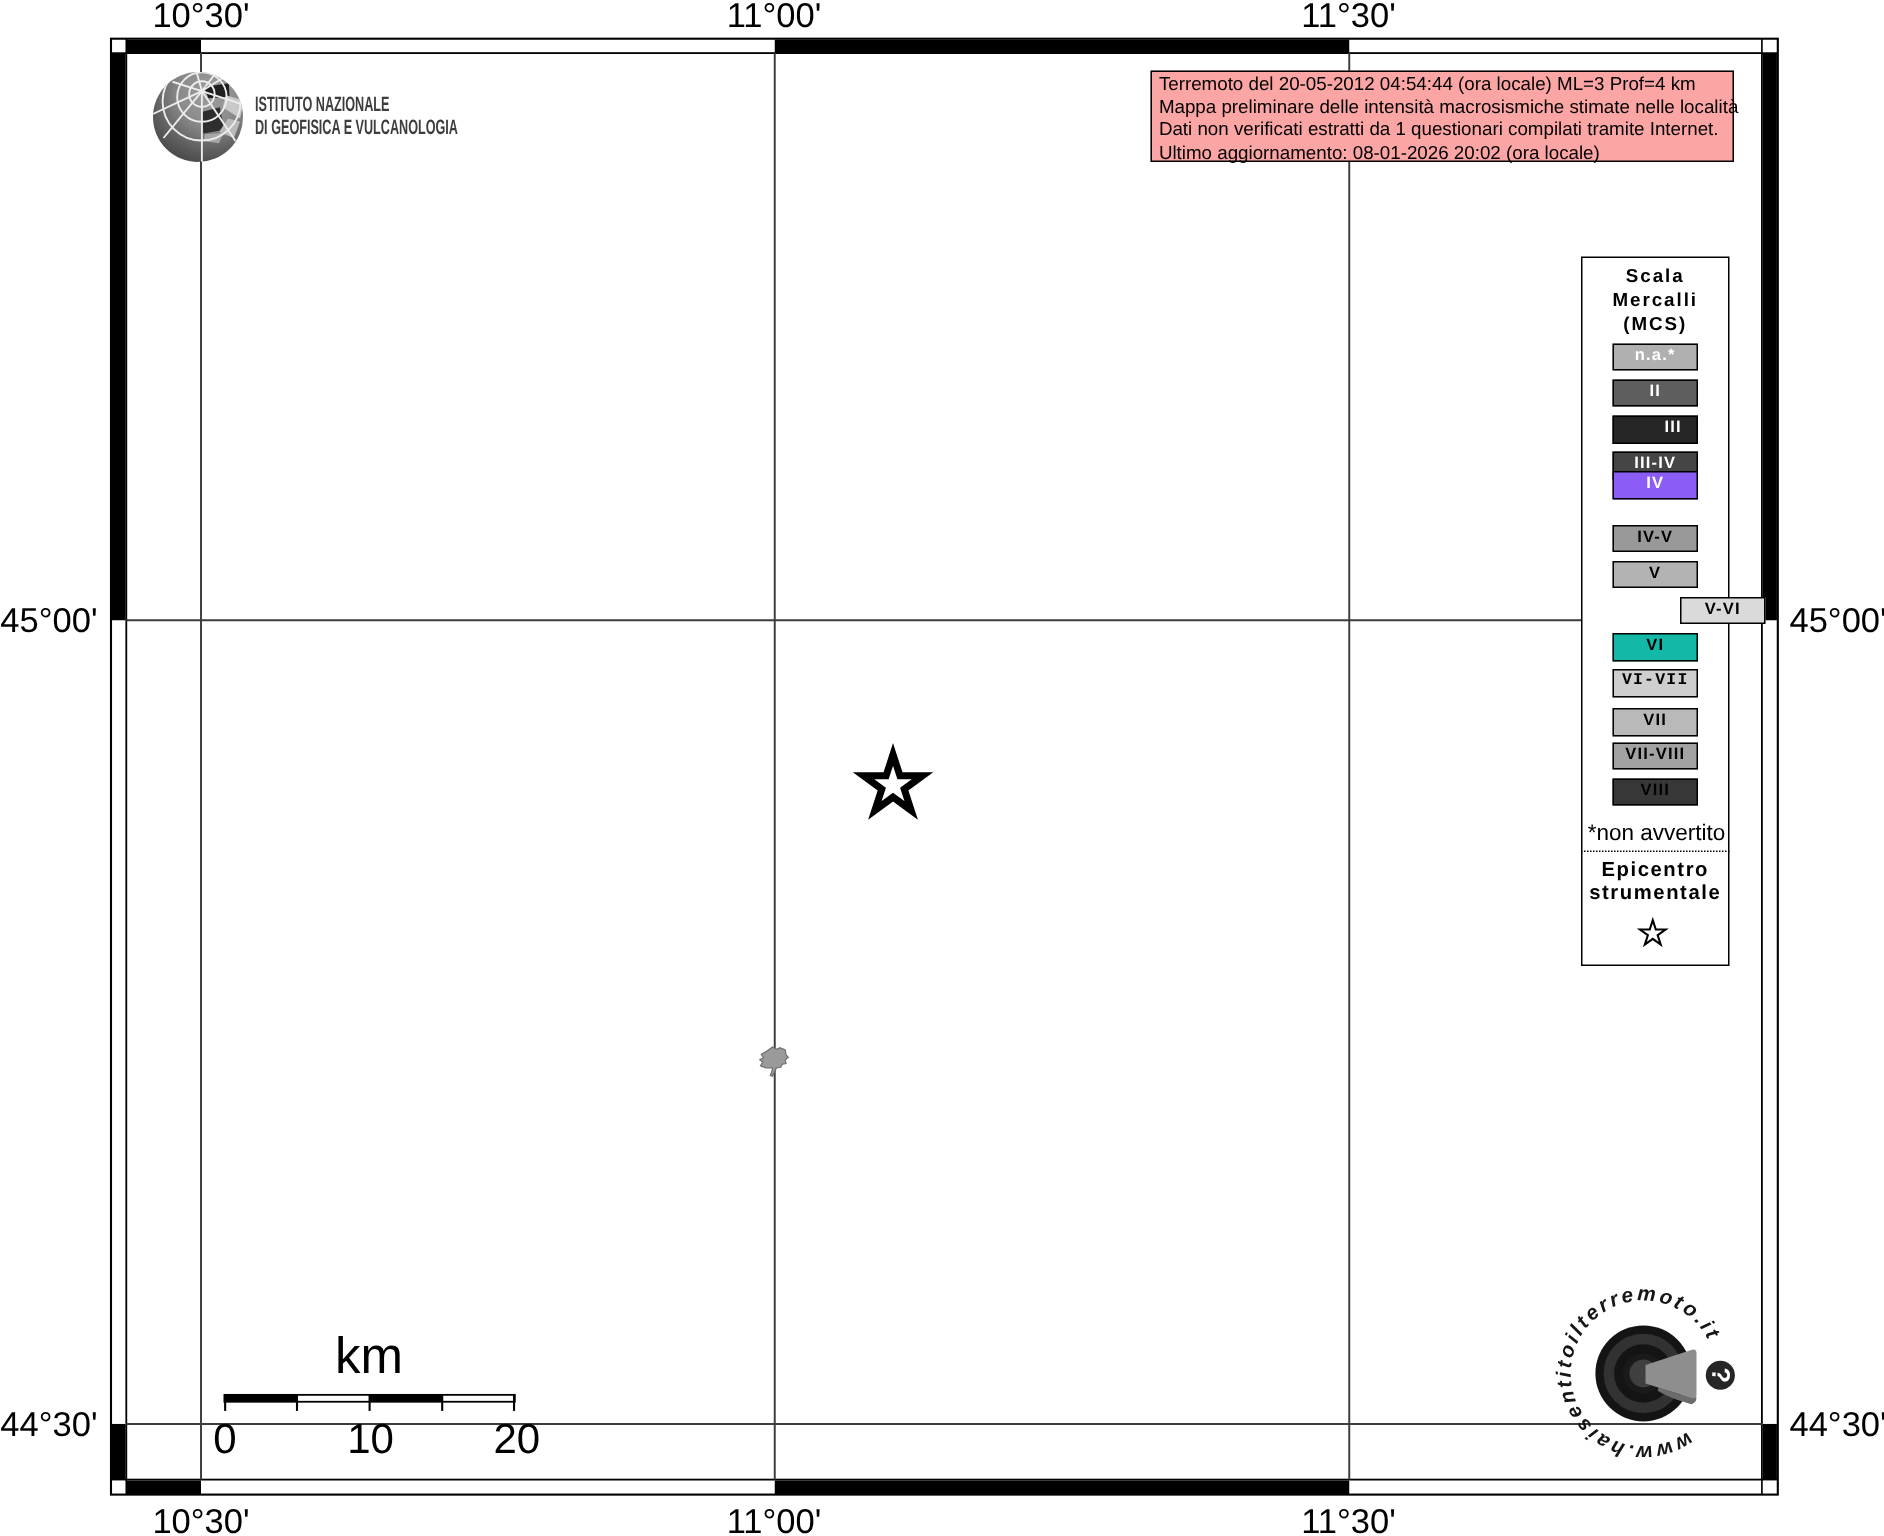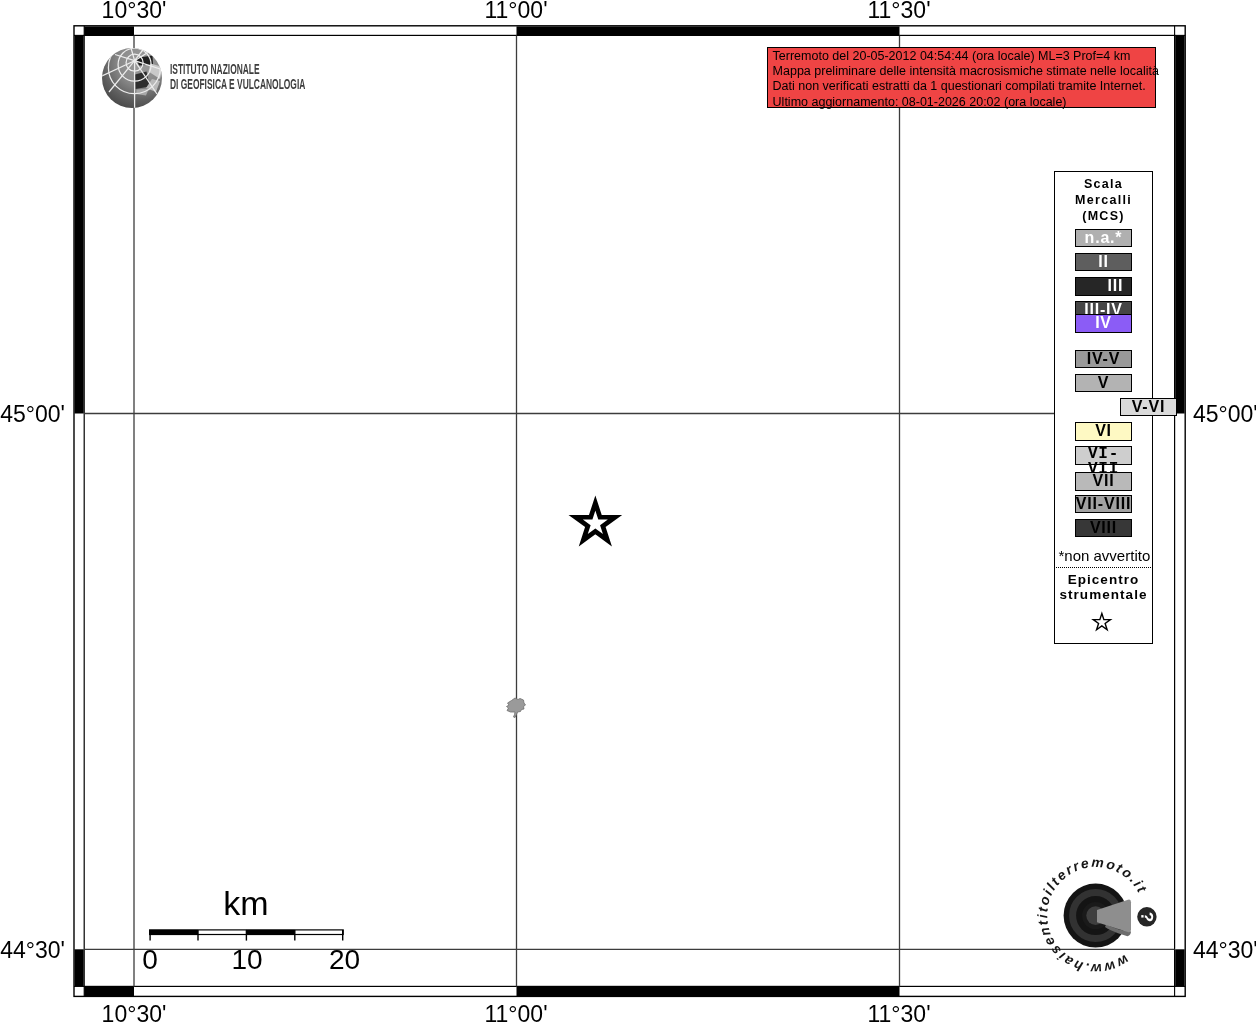--- a/index.html
+++ b/index.html
@@ -1,21 +1,21 @@
 <!DOCTYPE html>
 <html><head>
 <meta charset="utf-8">
 <style>
   html,body{margin:0;padding:0;background:#ffffff;}
   body{width:1256px;height:1024px;position:relative;overflow:hidden;
        font-family:"Liberation Sans", sans-serif;}
   .abs{position:absolute;}
   .axlab{font-size:23px;color:#000;white-space:nowrap;}
   .sw{left:1074.7px;width:57.6px;height:18.6px;border:1.8px solid #000;
-      box-sizing:border-box;font-size:16px;font-weight:bold;letter-spacing:0.8px;
+      box-sizing:border-box;font-size:11px;font-weight:bold;letter-spacing:0.8px;
       text-align:center;line-height:15.2px;}
 </style>
 </head>
 <body>
 
 <svg class="abs" style="left:0;top:0" width="1256" height="1024" viewBox="0 0 1256 1024">
 
   <rect x="74" y="25.8" width="1111.2" height="970.6" fill="none" stroke="#000" stroke-width="1.4"></rect>
 
   <rect x="84.2" y="35.4" width="1090.4" height="951" fill="none" stroke="#000" stroke-width="1.2"></rect>
@@ -179,38 +179,38 @@
 <div class="abs sw" style="top:301.1px;background:#454545;color:#fff;">III-IV</div>
 
 <div class="abs sw" style="top:314px;background:#8b5cf6;color:#fff;">IV</div>
 
 <div class="abs sw" style="top:349.5px;background:#999999;color:#000;">IV-V</div>
 
 <div class="abs sw" style="top:373.6px;background:#b3b3b3;color:#000;">V</div>
 
 <div class="abs sw" style="top:397.8px;background:#dadada;color:#000;margin-left:45px;">V-VI</div>
 
-<div class="abs sw" style="top:422.0px;background:#fef9c3;color:#000;">VI</div>
+<div class="abs sw" style="top:422.0px;background:#14b8a6;color:#000;">VI</div>
 
 <div class="abs sw" style="top:446.1px;background:#cecece;color:#000;font-family:Liberation Mono, monospace;">VI-VII</div>
 
 <div class="abs sw" style="top:472px;background:#b9b9b9;color:#000000;">VII</div>
 
 <div class="abs sw" style="top:494.5px;background:#a2a2a2;color:#000;">VII-VIII</div>
 
 <div class="abs sw" style="top:518.6px;background:#373737;color:#000;">VIII</div>
 
 <div class="abs" style="left:1058.5px;top:546.5px;font-size:15px;">*non avvertito</div>
 
 <div class="abs" style="left:1054px;top:567px;width:99px;border-top:1.6px dotted #000;"></div>
 
 <div class="abs" style="left:1054px;top:572px;width:99px;text-align:center;font-size:13.5px;font-weight:bold;letter-spacing:1.05px;line-height:15.4px;">Epicentro<br>strumentale</div>
 
 <svg class="abs" style="left:1089px;top:609px" width="26" height="26" viewBox="0 0 26 26">
   <path d="M 12.85 4.44 L 14.87 10.66 L 21.41 10.66 L 16.12 14.50 L 18.14 20.72 L 12.85 16.88 L 7.56 20.72 L 9.58 14.50 L 4.29 10.66 L 10.83 10.66 Z" fill="none" stroke="#000" stroke-width="1.4"></path>
 </svg>
 
-<div class="abs" style="left:766.6px;top:46.5px;width:389px;height:61.5px;border:1.2px solid #000;background:#ef4444;font-size:12.5px;line-height:15.2px;padding:1.5px 0 0 5px;box-sizing:border-box;white-space:nowrap;">
+<div class="abs" style="left:766.6px;top:46.5px;width:389px;height:61.5px;border:1.2px solid #000;background:#fca5a5;font-size:12.5px;line-height:15.2px;padding:1.5px 0 0 5px;box-sizing:border-box;white-space:nowrap;">
 Terremoto del 20-05-2012 04:54:44 (ora locale) ML=3 Prof=4 km<br>
 Mappa preliminare delle intensità macrosismiche stimate nelle località<br>
 Dati non verificati estratti da 1 questionari compilati tramite Internet.<br>
 Ultimo aggiornamento: 08-01-2026 20:02 (ora locale)
 </div>
 
 </body></html>

